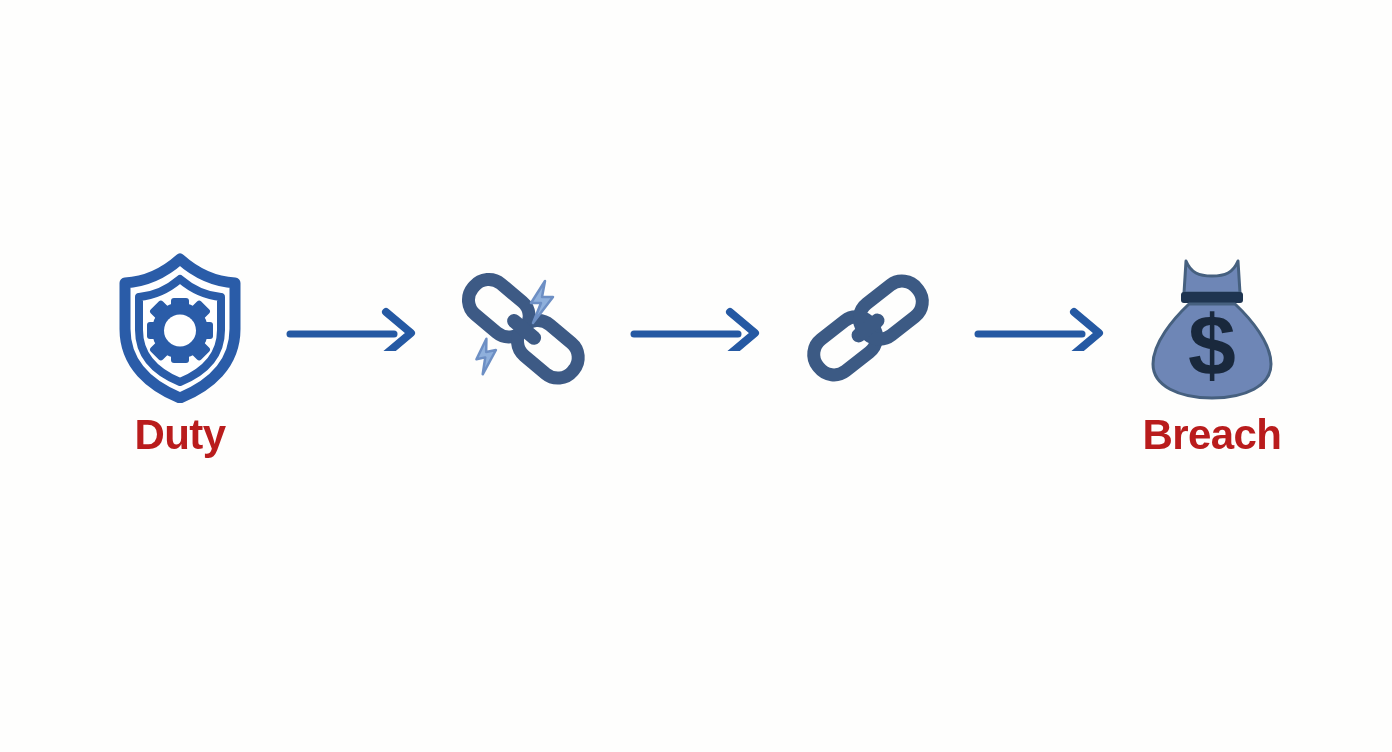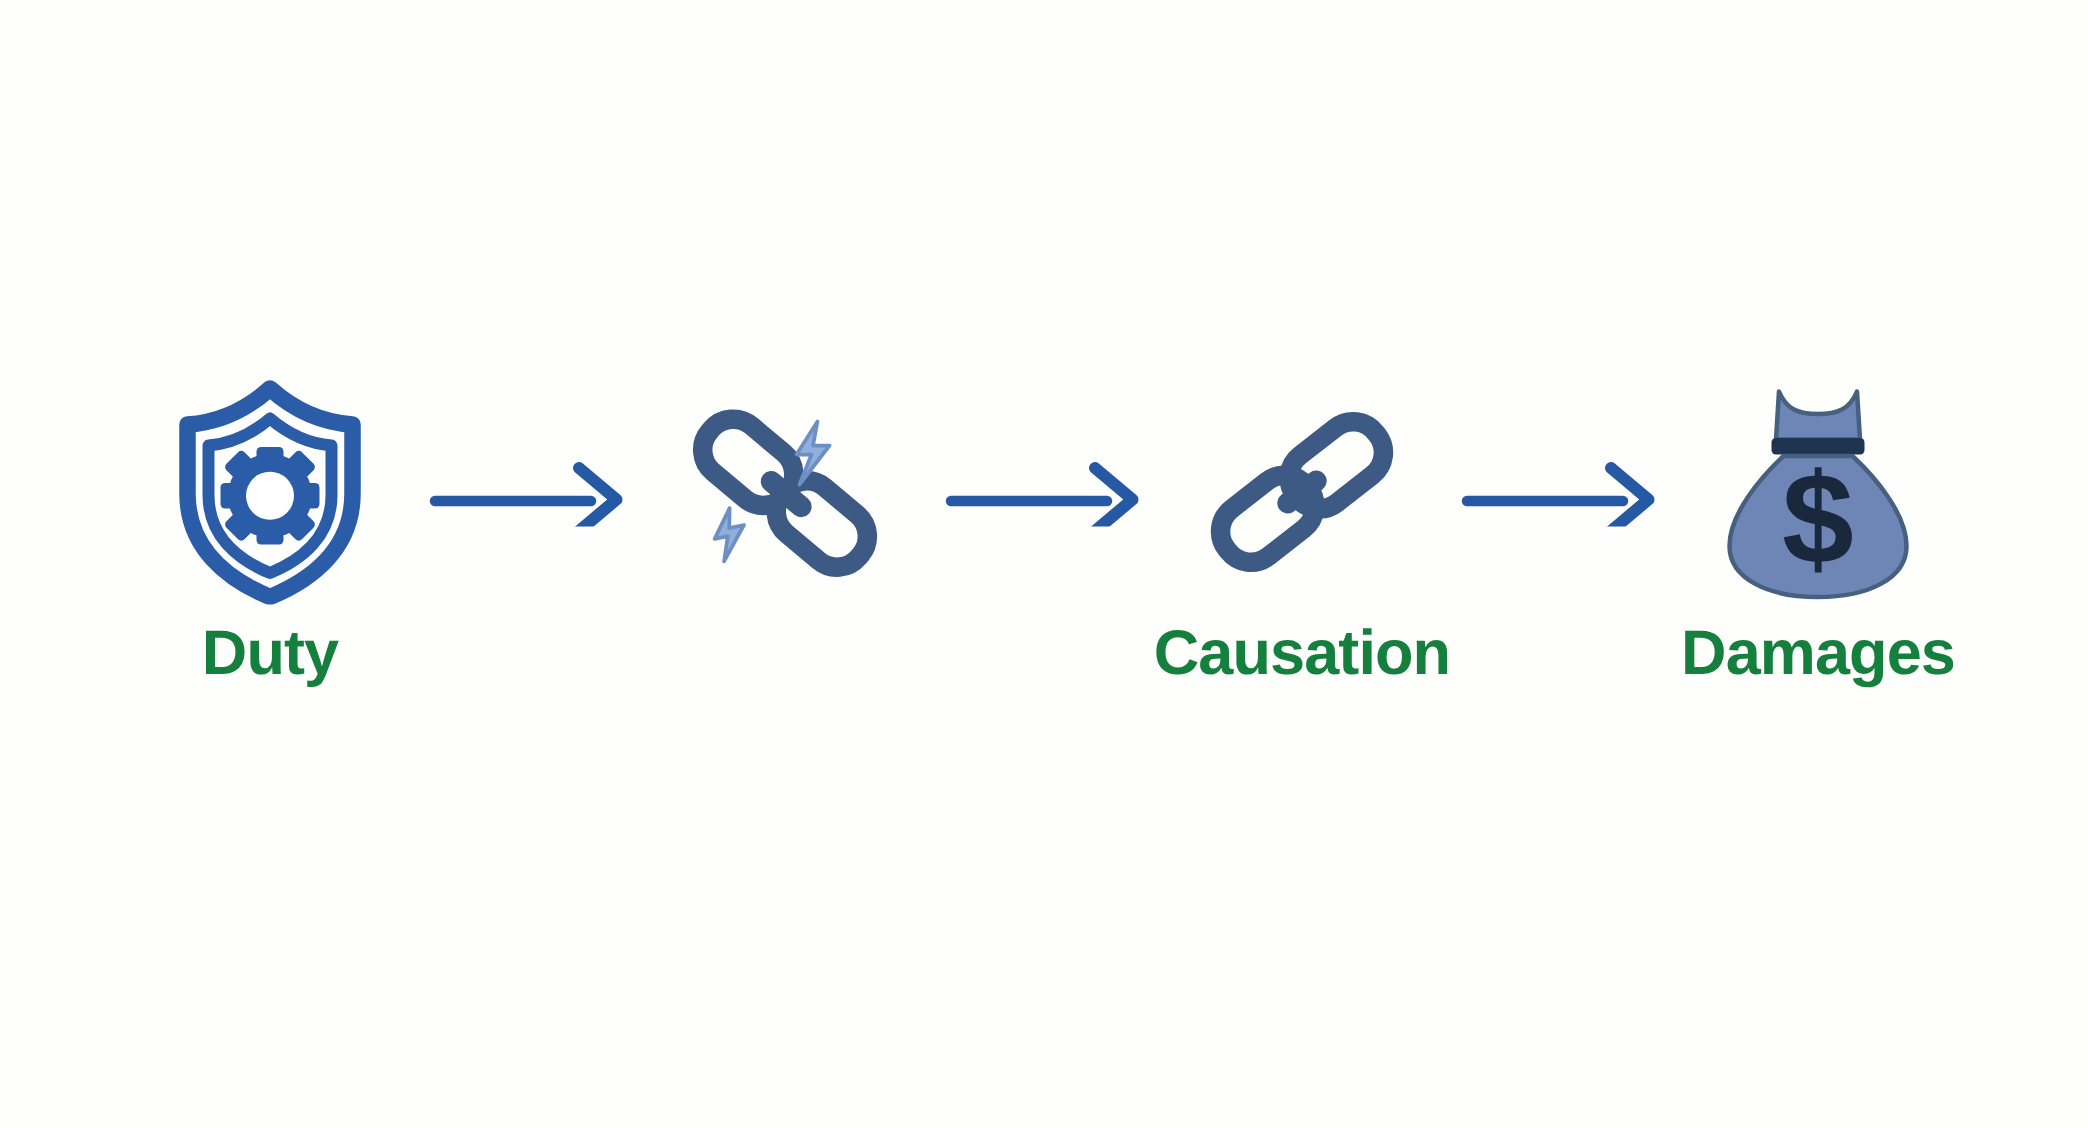--- a/index.html
+++ b/index.html
@@ -42,21 +42,21 @@
     display: flex;
     align-items: center;
     justify-content: center;
   }
   .step-label {
     margin-top: 6px;
     font-family: "Liberation Sans", sans-serif;
     font-weight: bold;
     font-size: 42px;
     letter-spacing: -0.6px;
-    color: #15803d;
+    color: #b91c1c;
     white-space: nowrap;
     line-height: 1;
   }
   .arrow-box {
     width: 138px;
     height: 160px;
     display: flex;
     align-items: center;
     justify-content: center;
     flex: 0 0 auto;
@@ -126,37 +126,36 @@
     <div class="step">
       <div class="icon-box">
         <svg class="icon-svg" width="150" height="140" viewBox="0 0 150 140" aria-hidden="true">
           <g transform="rotate(-38 75 70)">
             <rect x="12" y="50" width="68" height="40" rx="19" fill="none" stroke="#3c5a84" stroke-width="13"></rect>
             <rect x="70" y="50" width="68" height="40" rx="19" fill="none" stroke="#3c5a84" stroke-width="13"></rect>
             <rect x="56" y="63" width="38" height="14" rx="7" fill="#3c5a84"></rect>
           </g>
         </svg>
       </div>
-      <div class="step-label">Causation</div>
     </div>
 
     <div class="arrow-box">
       <svg class="arrow-svg" width="132" height="46" viewBox="0 0 132 46" aria-hidden="true">
         <line x1="4" y1="29" x2="108" y2="29" stroke="#2559a3" stroke-width="7" stroke-linecap="round"></line>
         <polyline points="100,7 125,28 100,49" fill="none" stroke="#2559a3" stroke-width="8" stroke-linecap="round" stroke-linejoin="round"></polyline>
       </svg>
     </div>
 
     <div class="step">
       <div class="icon-box">
         <svg class="icon-svg" width="138" height="150" viewBox="0 0 138 150" aria-hidden="true">
           <path d="M43 8 C48 20 56 23 69 23 C82 23 90 20 95 8 L97 40 L41 40 Z" fill="#6e86b6" stroke="#3f5party" stroke-width="0"></path>
           <path d="M43 8 C48 20 56 23 69 23 C82 23 90 20 95 8 L97 40 L41 40 Z" fill="#6e86b6" stroke="#46607f" stroke-width="3" stroke-linejoin="round"></path>
           <rect x="38" y="39" width="62" height="11" rx="3" fill="#1e3450"></rect>
           <path d="M46 51 C30 66 10 90 10 111 C10 133 36 145 69 145 C102 145 128 133 128 111 C128 90 108 66 92 51 Z" fill="#6e86b6" stroke="#46607f" stroke-width="3" stroke-linejoin="round"></path>
           <text x="69" y="122" text-anchor="middle" font-family="'Liberation Sans', sans-serif" font-size="86" font-weight="bold" fill="#19283c">$</text>
         </svg>
       </div>
-      <div class="step-label">Damages</div>
+      <div class="step-label">Breach</div>
     </div>
 
   </div>
 </div>
 
 </body></html>

